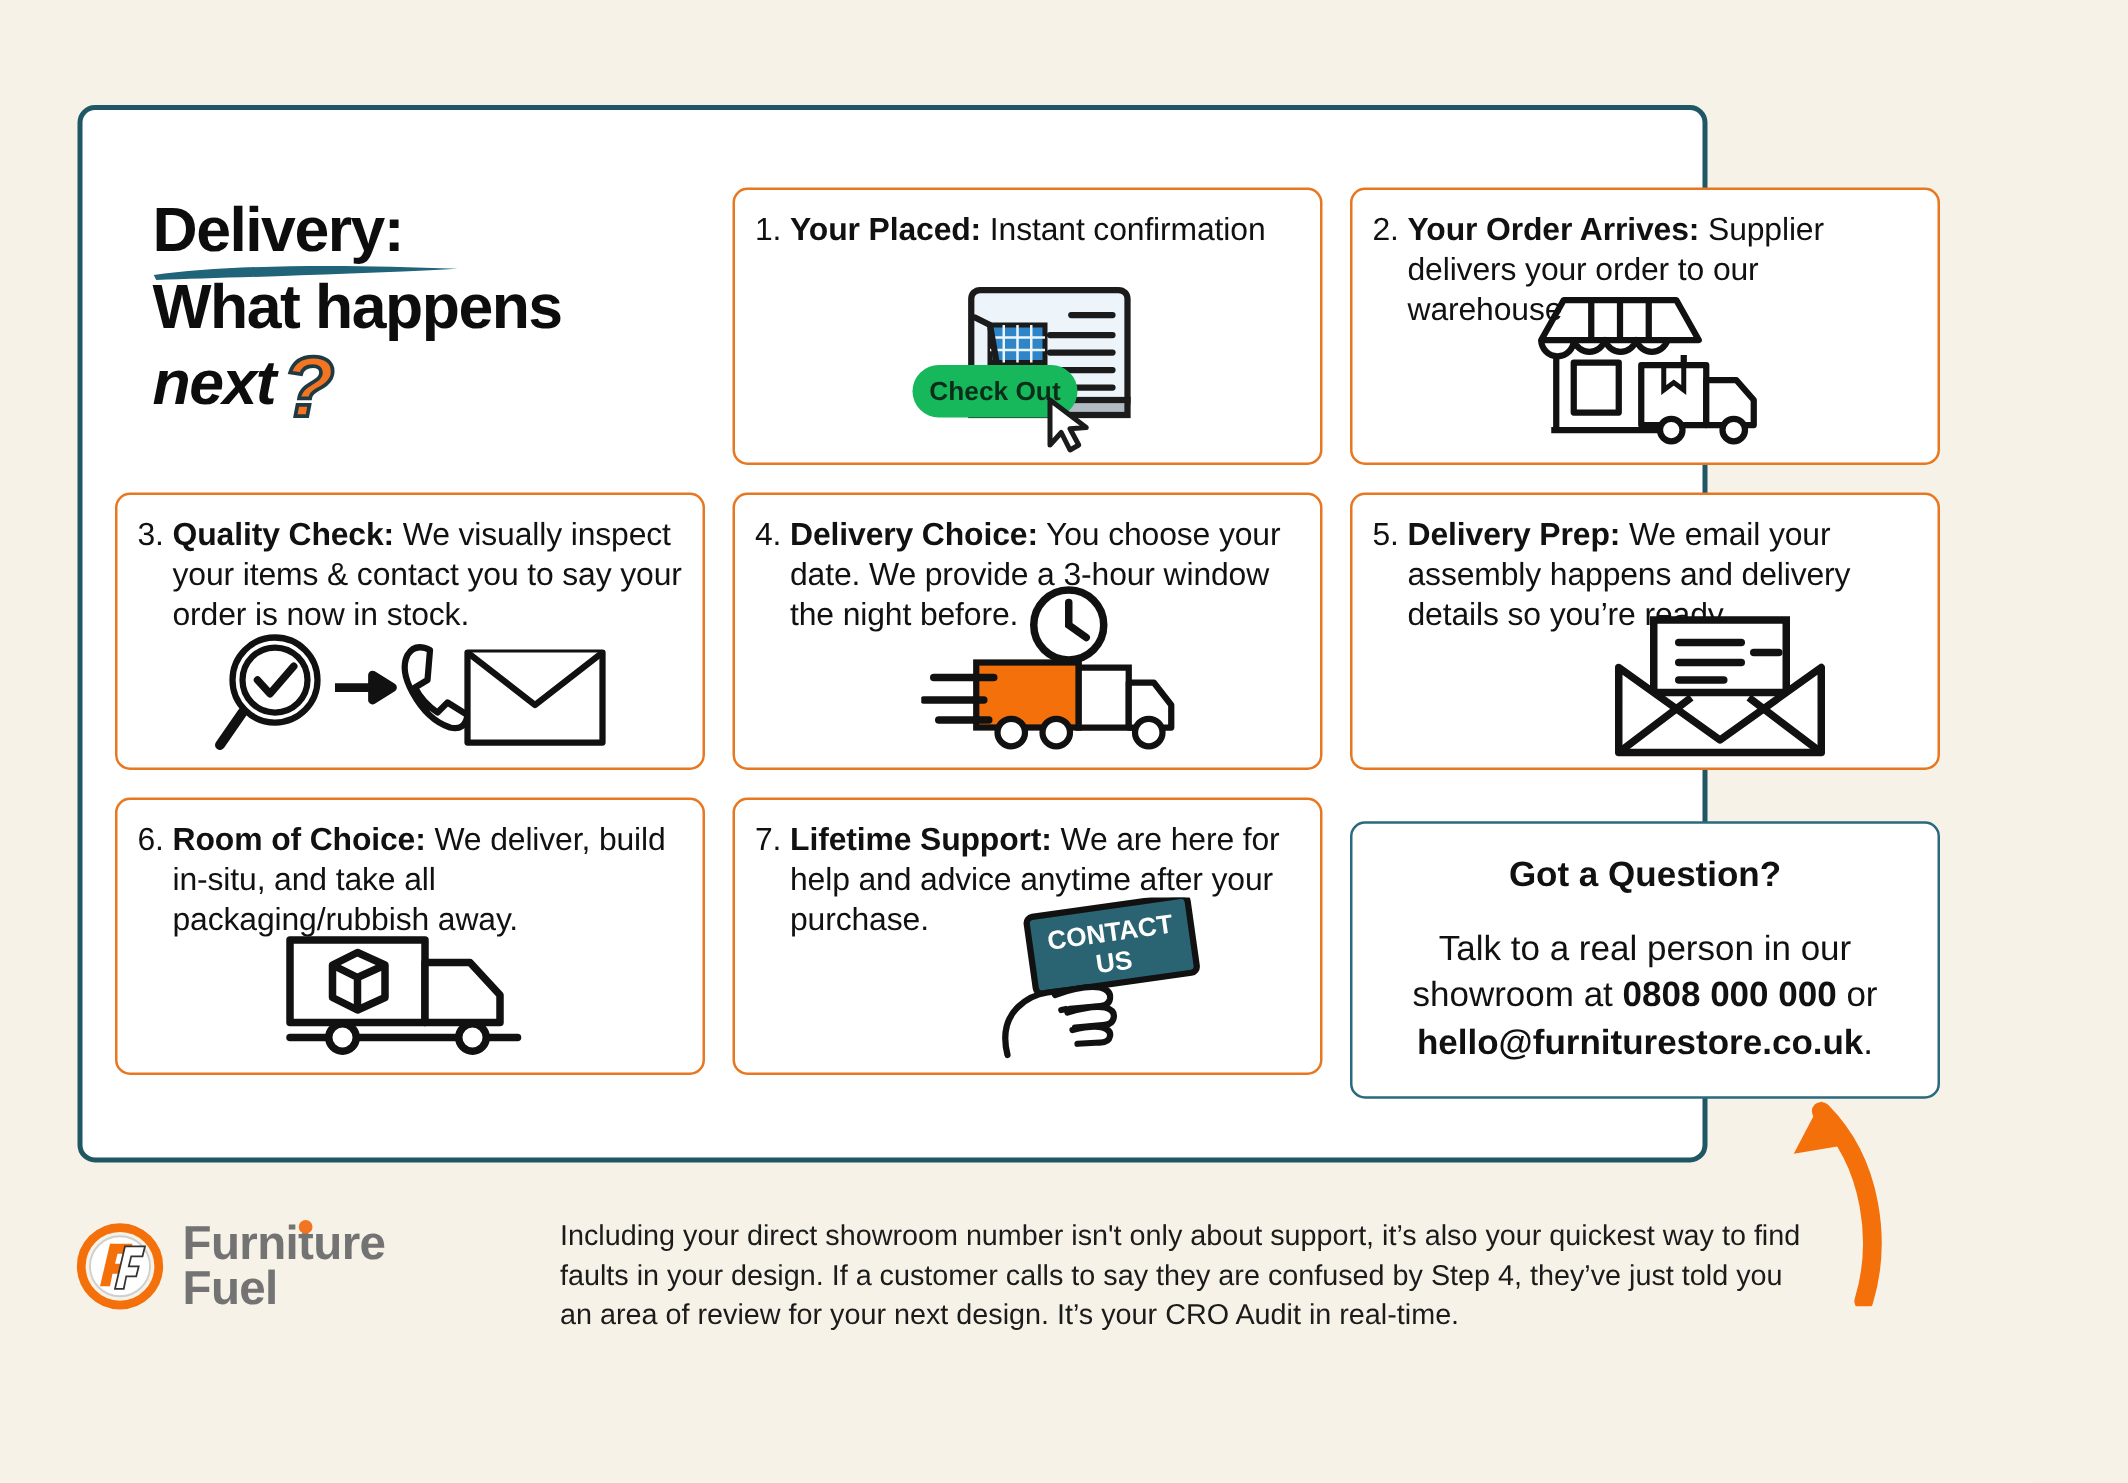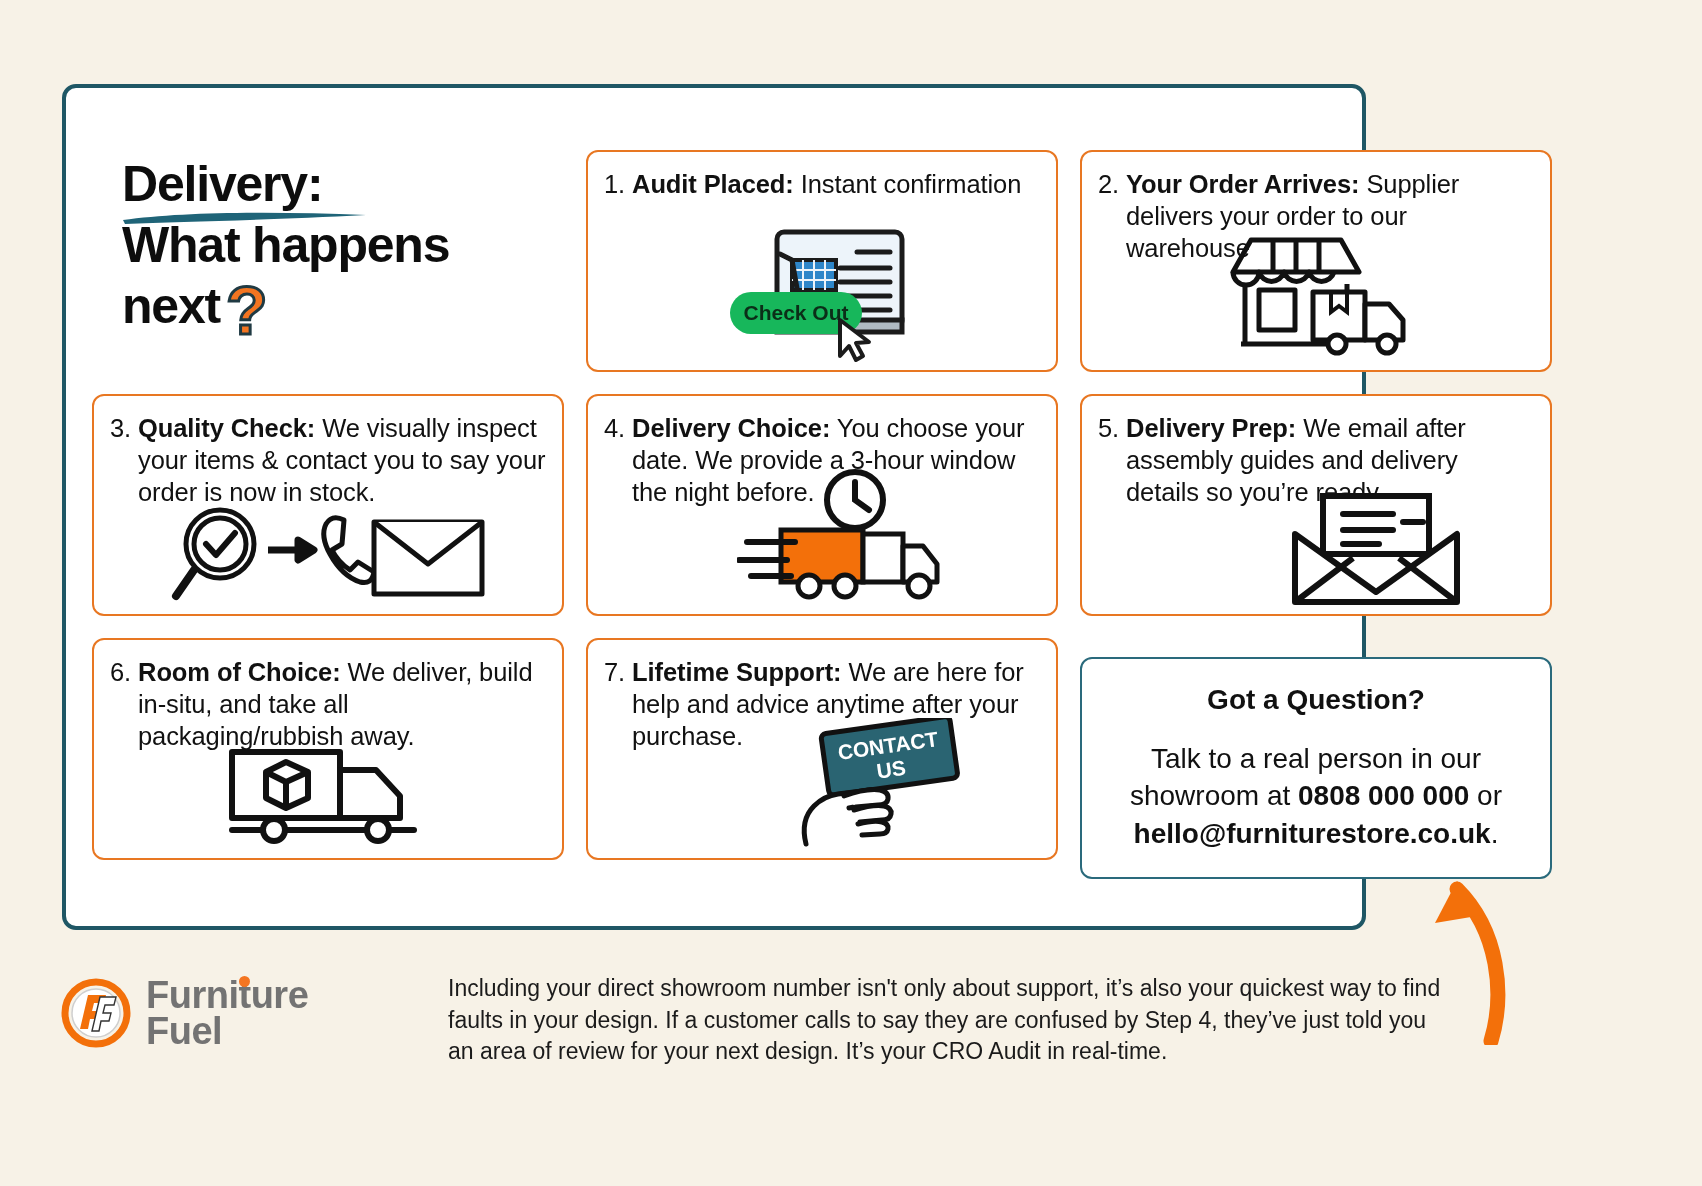--- a/index.html
+++ b/index.html
@@ -84,21 +84,21 @@
     letter-spacing: -1.2px;
     line-height: 1.22;
     position: relative;
     display: block;
   }
   .brush {
     position: absolute;
     left: -2px; top: 54px;
     width: 250px; height: 18px;
   }
-  .title-row3 { display: flex; align-items: flex-start; gap: 6px; }
+  .title-row3 { display: flex; align-items: flex-start; gap: 6px; font-style: italic; }
   .qmark {
     font-size: 68px;
     font-weight: 900;
     color: #F47521;
     -webkit-text-stroke: 3px #203A43;
     line-height: 0.9;
     transform: translateY(4px);
   }
 
   
@@ -187,21 +187,21 @@
 
     <div class="grid">
 
       <div class="cell"></div>
 
       <div class="cell">
         <div class="card">
           <div class="card-text">
             <span class="hang">
               <span class="num">1.</span>
-              <span class="lead">Audit Placed:</span><span class="rest"> Instant confirmation</span>
+              <span class="lead">Your Placed:</span><span class="rest"> Instant confirmation</span>
             </span>
           </div>
           <div class="icon-wrap" style="bottom:6px;">
             <svg width="200" height="140" viewBox="0 0 200 140">
               <rect x="55" y="8" width="125" height="96" rx="7" fill="#EDF4FA" stroke="#1b1b1b" stroke-width="5"></rect>
               <rect x="55" y="96" width="125" height="12" fill="#AFBAC2" stroke="#1b1b1b" stroke-width="5"></rect>
               <g stroke="#1b1b1b" stroke-width="5" stroke-linecap="round">
                 <line x1="135" y1="28" x2="168" y2="28"></line>
                 <line x1="118" y1="44" x2="168" y2="44"></line>
                 <line x1="118" y1="58" x2="168" y2="58"></line>
@@ -314,21 +314,21 @@
             </svg>
           </div>
         </div>
       </div>
 
       <div class="cell">
         <div class="card">
           <div class="card-text">
             <span class="hang">
               <span class="num">5.</span>
-              <span class="lead">Delivery Prep:</span><span class="rest"> We email after assembly guides and delivery details so you’re ready.</span>
+              <span class="lead">Delivery Prep:</span><span class="rest"> We email your assembly happens and delivery details so you’re ready.</span>
             </span>
           </div>
           <div class="icon-wrap" style="bottom:6px;padding-left:120px;">
             <svg width="190" height="116" viewBox="0 0 190 116">
               <rect x="42" y="4" width="106" height="58" fill="#fff" stroke="#111" stroke-width="6"></rect>
               <g stroke="#111" stroke-width="6" stroke-linecap="round">
                 <line x1="62" y1="22" x2="112" y2="22"></line>
                 <line x1="122" y1="30" x2="142" y2="30"></line>
                 <line x1="62" y1="38" x2="112" y2="38"></line>
                 <line x1="62" y1="52" x2="98" y2="52"></line>

